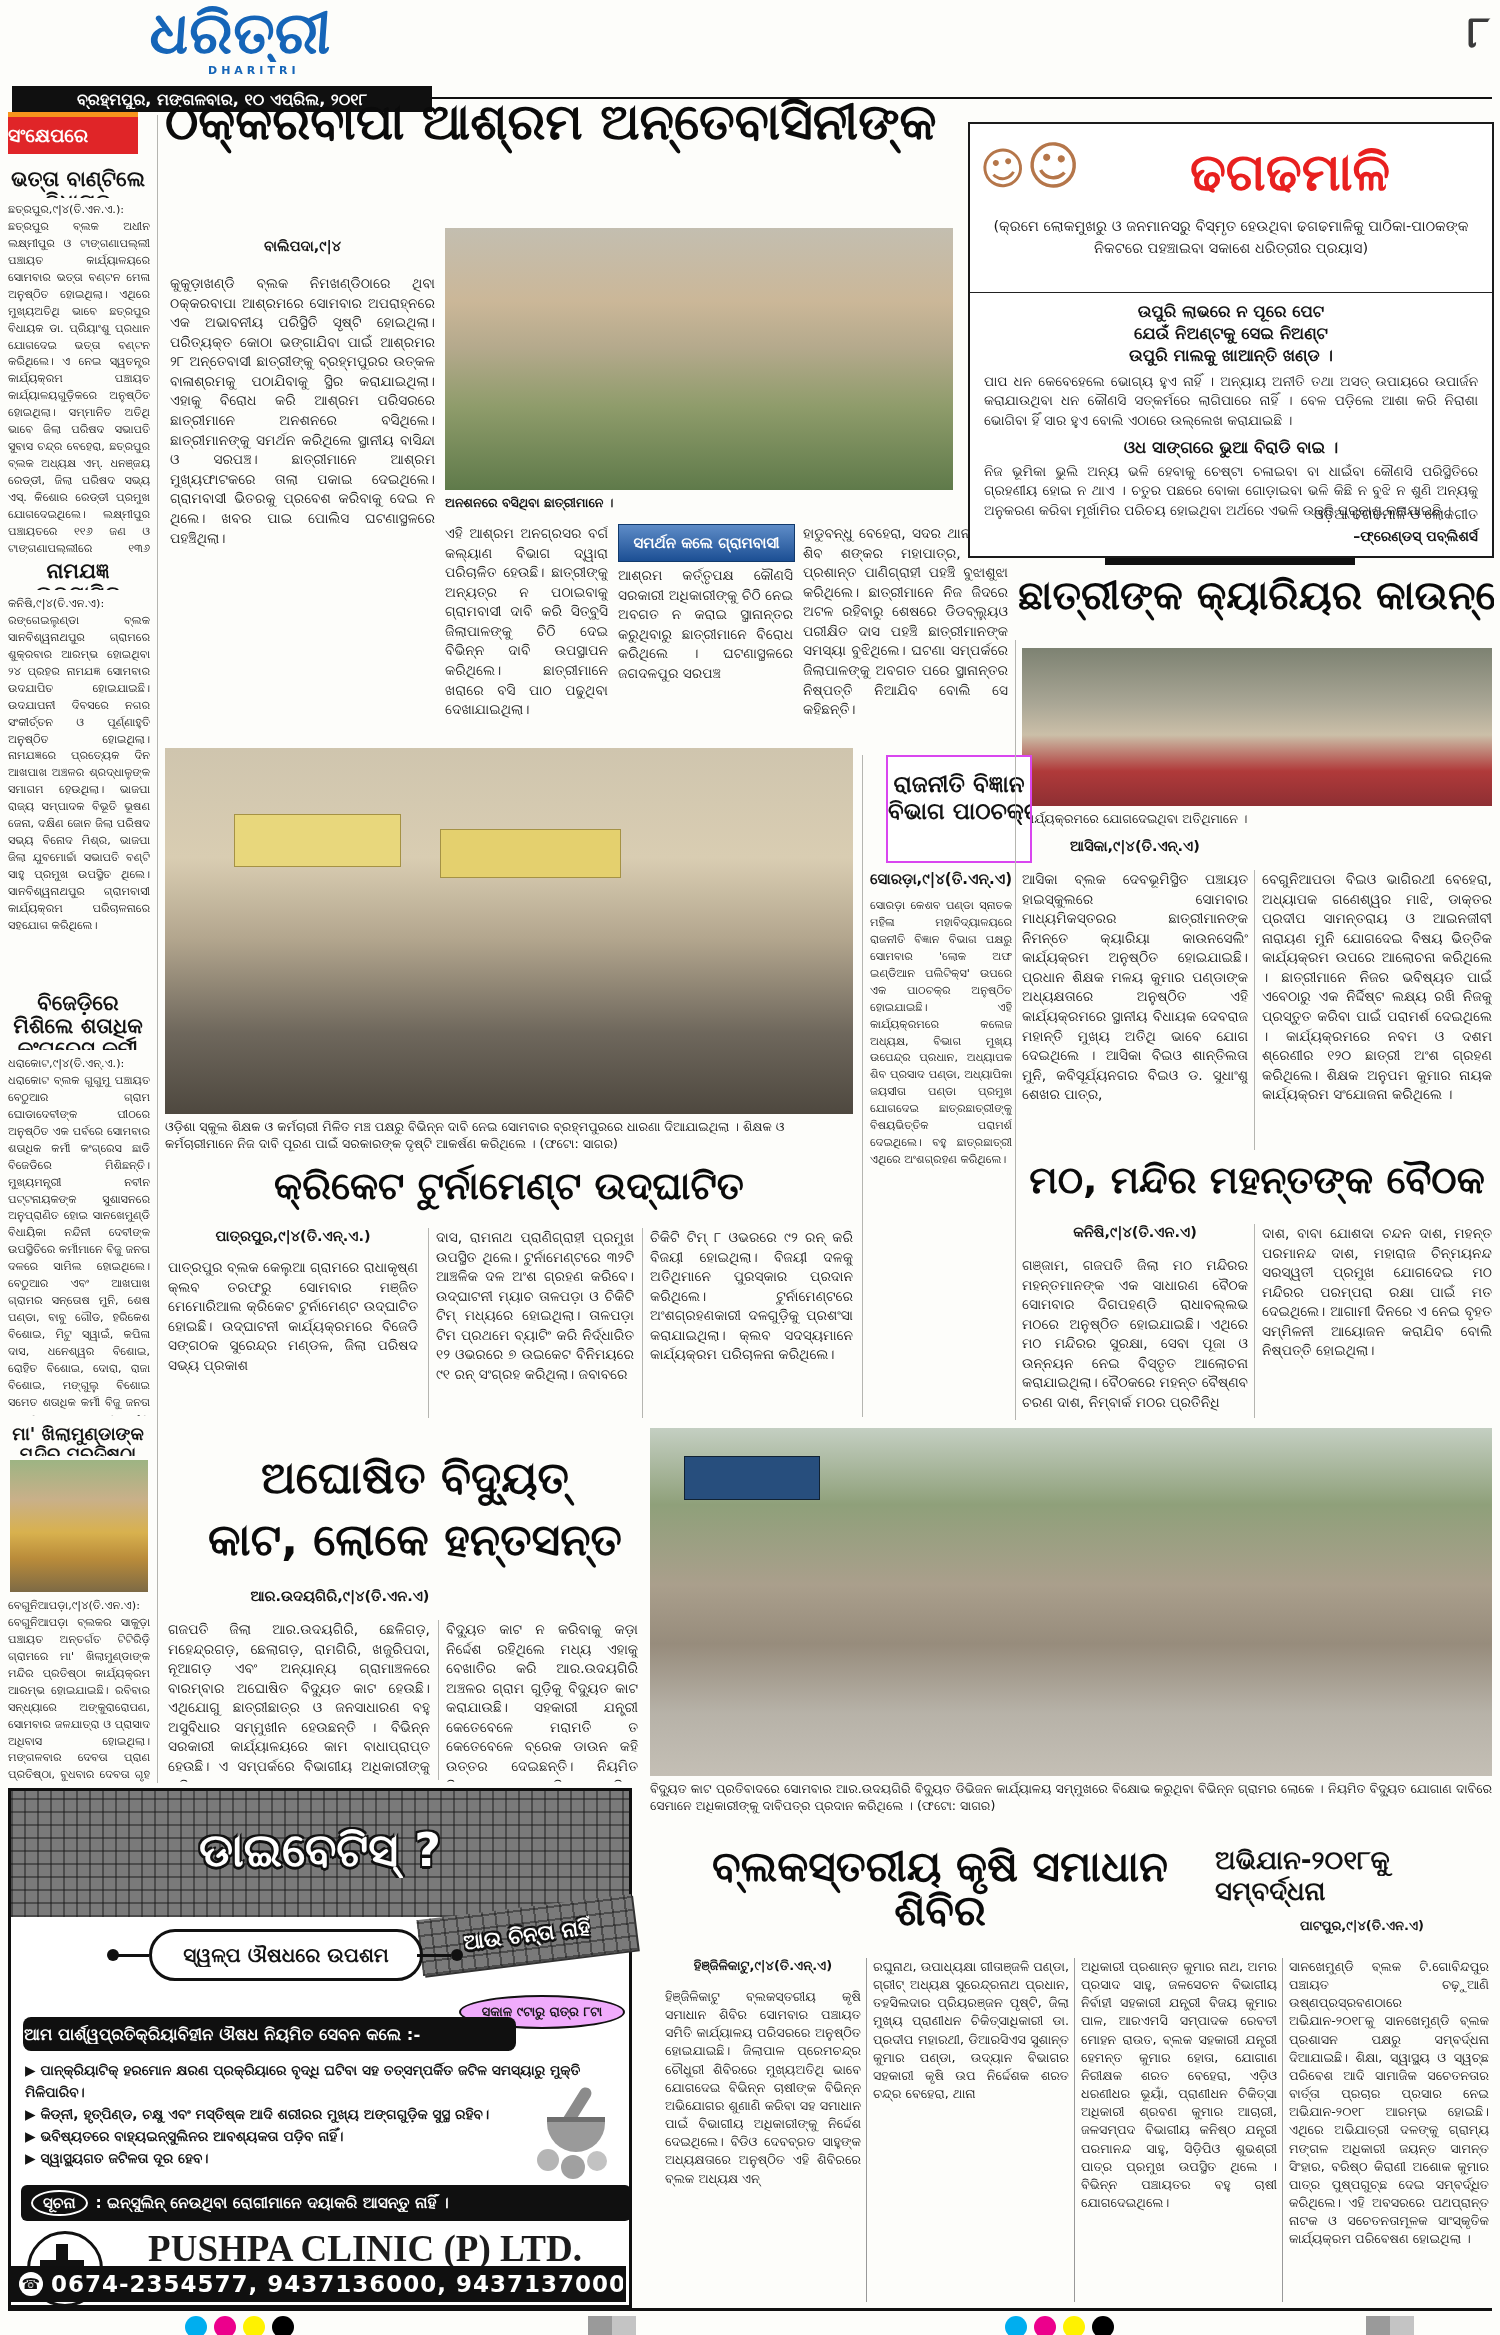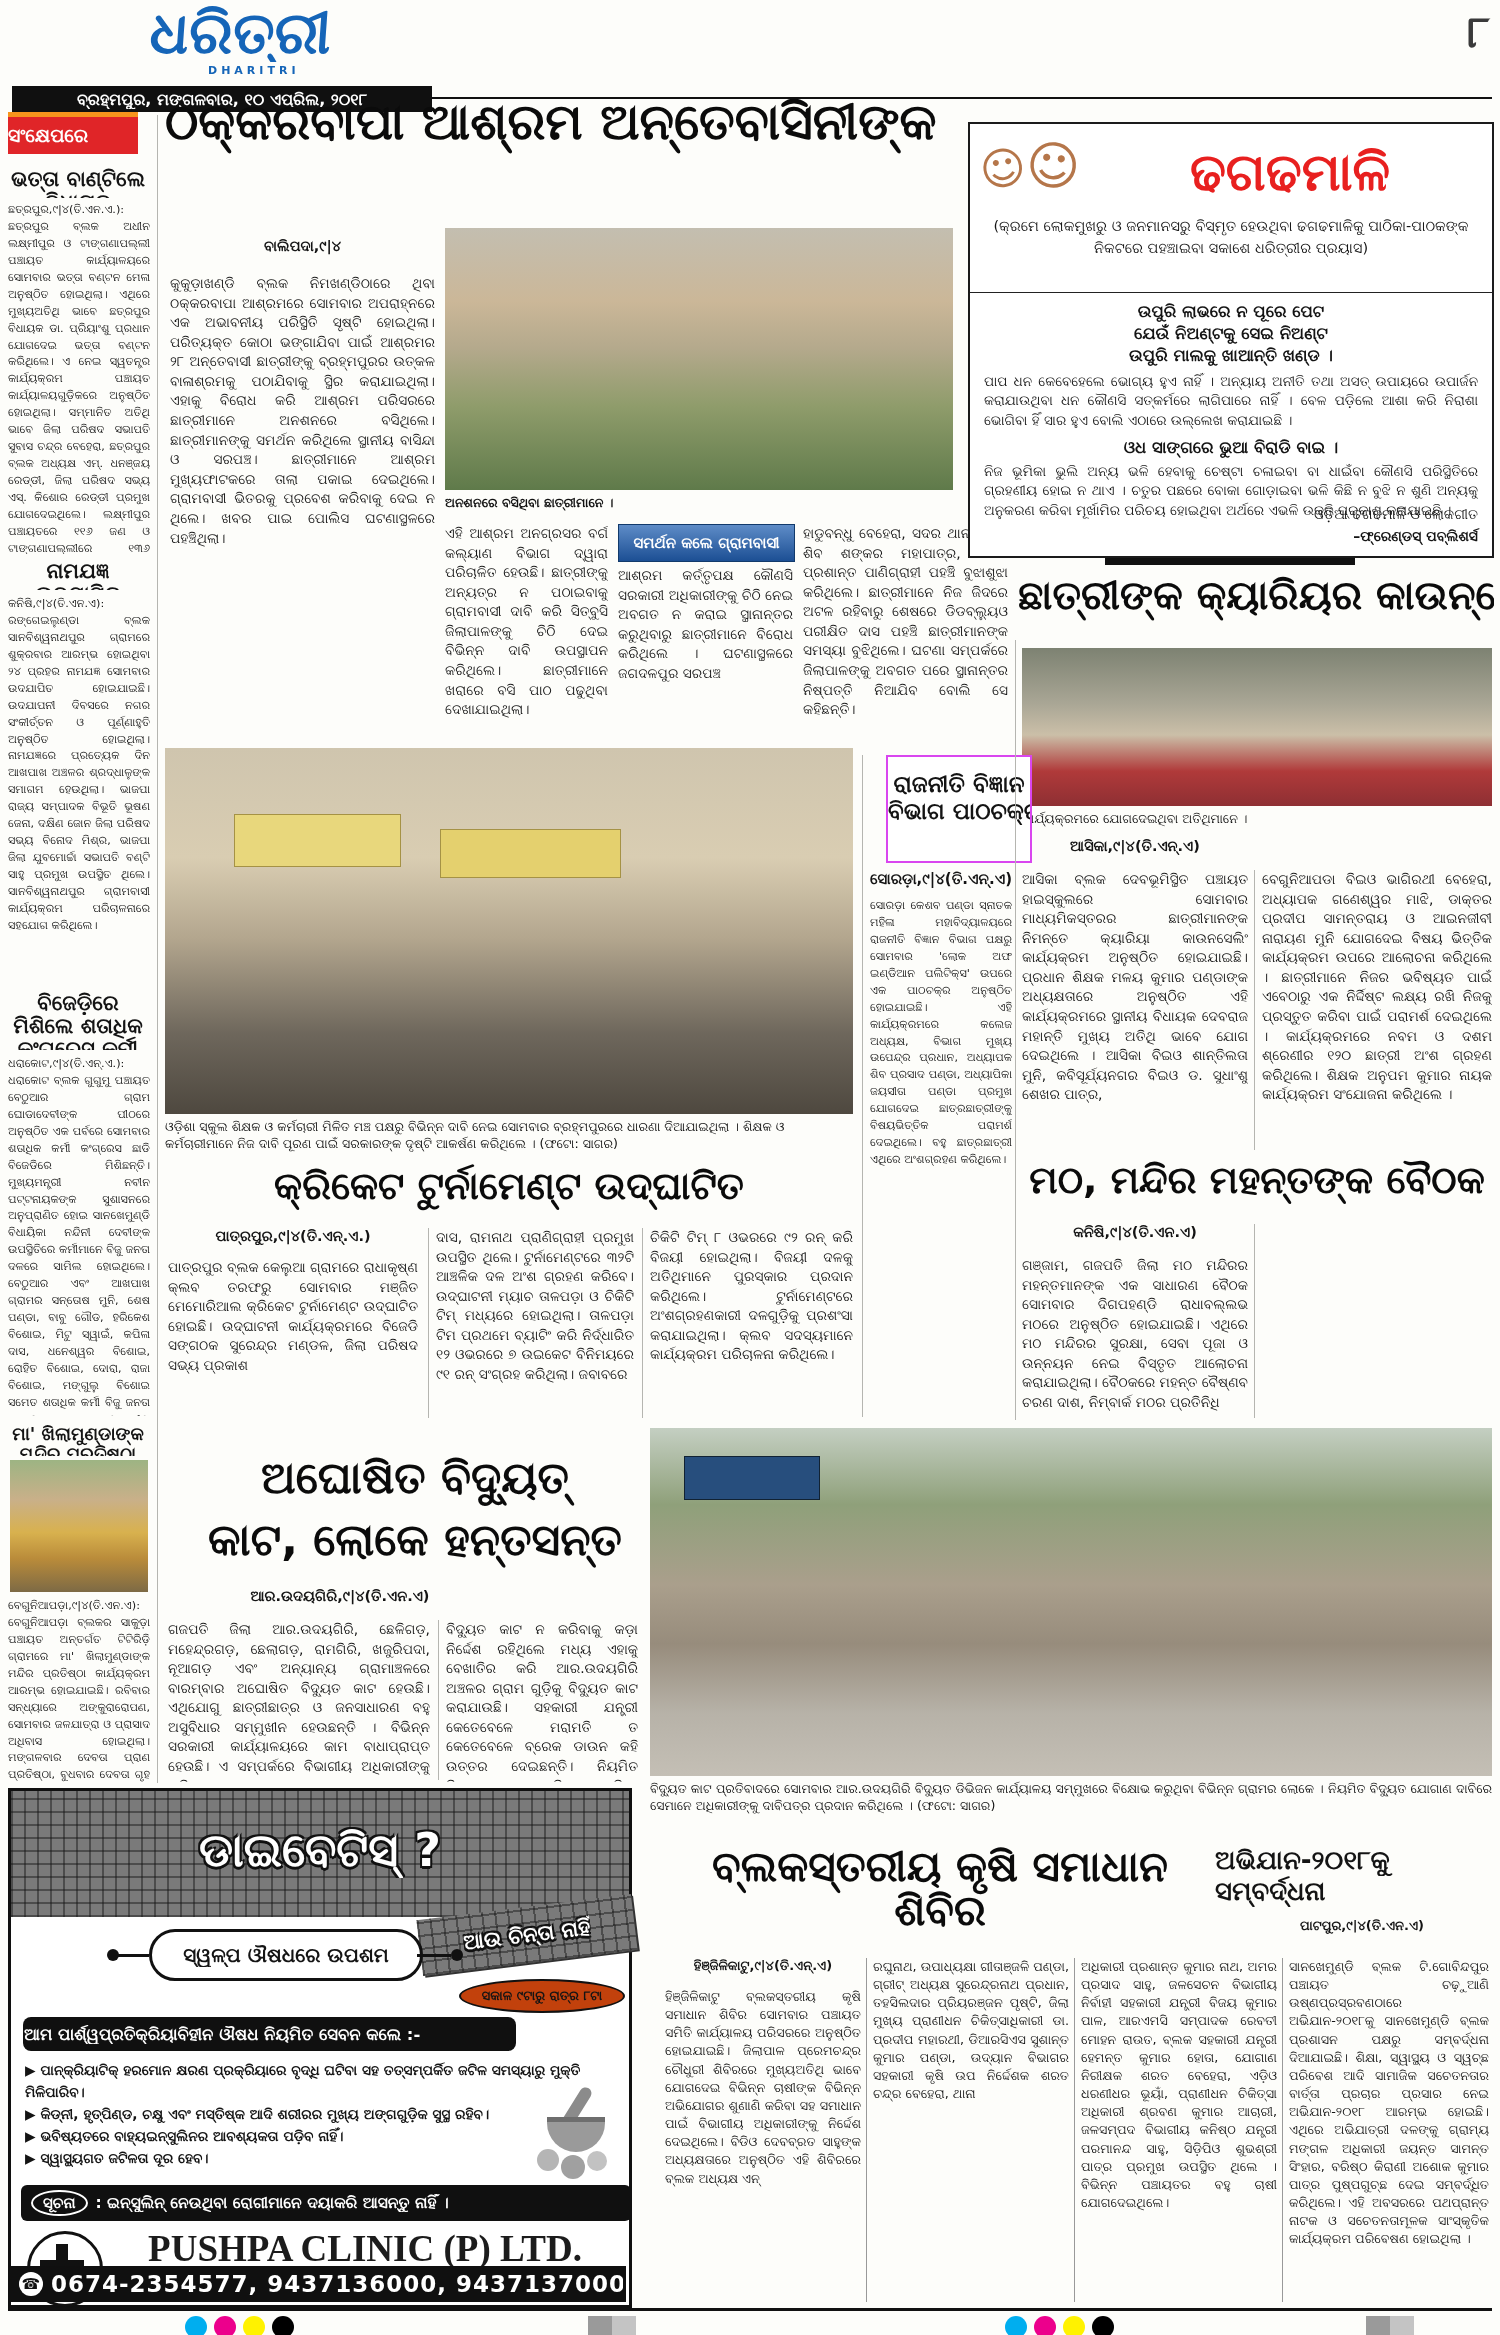--- a/index.html
+++ b/index.html
@@ -122,20 +122,21 @@
     <div style="font-weight:bold;font-size:23px;text-align:center;white-space:nowrap;overflow:hidden;">ବିଭାଗ ପାଠଚକ୍ର</div>
   </div>
   <div class="abs dateline" style="left:866px;top:870px;width:150px;font-size:15px;"><span>ସୋରଡ଼ା,୯|୪(ତି.ଏନ୍.ଏ)</span></div>
   <div class="abs jtext body11" style="left:870px;top:898px;width:142px;height:520px;">ସୋରଡ଼ା କେଶବ ପଣ୍ଡା ସ୍ନାତକ ମହିଳା ମହାବିଦ୍ୟାଳୟରେ ରାଜନୀତି ବିଜ୍ଞାନ ବିଭାଗ ପକ୍ଷରୁ ସୋମବାର 'ଲୋକ ଅଫ ଇଣ୍ଡିଆନ ପଲିଟିକ୍ସ' ଉପରେ ଏକ ପାଠଚକ୍ର ଅନୁଷ୍ଠିତ ହୋଇଯାଇଛି। ଏହି କାର୍ଯ୍ୟକ୍ରମରେ କଲେଜ ଅଧ୍ୟକ୍ଷ, ବିଭାଗ ମୁଖ୍ୟ ଉପେନ୍ଦ୍ର ପ୍ରଧାନ, ଅଧ୍ୟାପକ ଶିବ ପ୍ରସାଦ ପଣ୍ଡା, ଅଧ୍ୟାପିକା ଜୟସୀତା ପଣ୍ଡା ପ୍ରମୁଖ ଯୋଗଦେଇ ଛାତ୍ରଛାତ୍ରୀଙ୍କୁ ବିଷୟଭିତ୍ତିକ ପରାମର୍ଶ ଦେଇଥିଲେ। ବହୁ ଛାତ୍ରଛାତ୍ରୀ ଏଥିରେ ଅଂଶଗ୍ରହଣ କରିଥିଲେ।</div>
 
   <div class="abs rule-v" style="left:1015px;top:640px;height:780px;"></div>
   <div class="abs headline" style="left:1022px;top:1158px;width:470px;height:54px;font-size:38px;">ମଠ, ମନ୍ଦିର ମହନ୍ତଙ୍କ ବୈଠକ</div>
   <div class="abs dateline" style="left:1022px;top:1224px;width:226px;"><span>କନିଷି,୯|୪(ତି.ଏନ.ଏ)</span></div>
   <div class="abs jtext body14" style="left:1022px;top:1256px;width:226px;height:162px;">ଗଞ୍ଜାମ, ଗଜପତି ଜିଲା ମଠ ମନ୍ଦିରର ମହନ୍ତମାନଙ୍କ ଏକ ସାଧାରଣ ବୈଠକ ସୋମବାର ଦିଗପହଣ୍ଡି ରାଧାବଲ୍ଲଭ ମଠରେ ଅନୁଷ୍ଠିତ ହୋଇଯାଇଛି। ଏଥିରେ ମଠ ମନ୍ଦିରର ସୁରକ୍ଷା, ସେବା ପୂଜା ଓ ଉନ୍ନୟନ ନେଇ ବିସ୍ତୃତ ଆଲୋଚନା କରାଯାଇଥିଲା। ବୈଠକରେ ମହନ୍ତ ବୈଷ୍ଣବ ଚରଣ ଦାଶ, ନିମ୍ବାର୍କ ମଠର ପ୍ରତିନିଧି</div>
   <div class="abs rule-v" style="left:1254px;top:1224px;height:194px;"></div>
+  <div class="abs jtext body14" style="left:1262px;top:1224px;width:230px;height:194px;">ଦାଶ, ବାବା ଯୋଶଦା ଚନ୍ଦନ ଦାଶ, ମହନ୍ତ ପରମାନନ୍ଦ ଦାଶ, ମହାରାଜ ଚିନ୍ମୟନନ୍ଦ ସରସ୍ୱତୀ ପ୍ରମୁଖ ଯୋଗଦେଇ ମଠ ମନ୍ଦିରର ପରମ୍ପରା ରକ୍ଷା ପାଇଁ ମତ ଦେଇଥିଲେ। ଆଗାମୀ ଦିନରେ ଏ ନେଇ ବୃହତ ସମ୍ମିଳନୀ ଆୟୋଜନ କରାଯିବ ବୋଲି ନିଷ୍ପତ୍ତି ହୋଇଥିଲା।</div>
 
   <div class="abs headline" style="left:165px;top:1164px;width:688px;height:56px;font-size:38px;">କ୍ରିକେଟ ଟୁର୍ନାମେଣ୍ଟ ଉଦ୍‌ଘାଟିତ</div>
   <div class="abs dateline" style="left:168px;top:1228px;width:250px;"><span>ପାତ୍ରପୁର,୯|୪(ତି.ଏନ୍.ଏ.)</span></div>
   <div class="abs jtext body14" style="left:168px;top:1258px;width:250px;height:160px;">ପାତ୍ରପୁର ବ୍ଲକ କେଲୁଆ ଗ୍ରାମରେ ରାଧାକୃଷ୍ଣ କ୍ଲବ ତରଫରୁ ସୋମବାର ମଞ୍ଜିତ ମେମୋରିଆଲ କ୍ରିକେଟ ଟୁର୍ନାମେଣ୍ଟ ଉଦ୍‌ଘାଟିତ ହୋଇଛି। ଉଦ୍‌ଘାଟନୀ କାର୍ଯ୍ୟକ୍ରମରେ ବିଜେଡି ସଙ୍ଗଠକ ସୁରେନ୍ଦ୍ର ମଣ୍ଡଳ, ଜିଲା ପରିଷଦ ସଭ୍ୟ ପ୍ରକାଶ</div>
   <div class="abs rule-v" style="left:428px;top:1228px;height:190px;"></div>
   <div class="abs jtext body14" style="left:436px;top:1228px;width:198px;height:190px;">ଦାସ, ରାମନାଥ ପ୍ରାଣିଗ୍ରାହୀ ପ୍ରମୁଖ ଉପସ୍ଥିତ ଥିଲେ। ଟୁର୍ନାମେଣ୍ଟରେ ୩୨ଟି ଆଞ୍ଚଳିକ ଦଳ ଅଂଶ ଗ୍ରହଣ କରିବେ। ଉଦ୍‌ଘାଟନୀ ମ୍ୟାଚ ତାଳପଡ଼ା ଓ ଚିକିଟି ଟିମ୍ ମଧ୍ୟରେ ହୋଇଥିଲା। ତାଳପଡ଼ା ଟିମ ପ୍ରଥମେ ବ୍ୟାଟିଂ କରି ନିର୍ଦ୍ଧାରିତ ୧୨ ଓଭରରେ ୭ ଉଇକେଟ ବିନିମୟରେ ୯୧ ରନ୍ ସଂଗ୍ରହ କରିଥିଲା। ଜବାବରେ</div>
   <div class="abs rule-v" style="left:642px;top:1228px;height:190px;"></div>
   <div class="abs jtext body14" style="left:650px;top:1228px;width:203px;height:190px;">ଚିକିଟି ଟିମ୍ ୮ ଓଭରରେ ୯୨ ରନ୍ କରି ବିଜୟୀ ହୋଇଥିଲା। ବିଜୟୀ ଦଳକୁ ଅତିଥିମାନେ ପୁରସ୍କାର ପ୍ରଦାନ କରିଥିଲେ। ଟୁର୍ନାମେଣ୍ଟରେ ଅଂଶଗ୍ରହଣକାରୀ ଦଳଗୁଡ଼ିକୁ ପ୍ରଶଂସା କରାଯାଇଥିଲା। କ୍ଲବ ସଦସ୍ୟମାନେ କାର୍ଯ୍ୟକ୍ରମ ପରିଚାଳନା କରିଥିଲେ।</div>
 
   <div class="abs headline" style="left:200px;top:1452px;width:430px;height:60px;font-size:44px;">ଅଘୋଷିତ ବିଦ୍ୟୁତ୍</div>
@@ -173,21 +174,21 @@
     <div class="abs grid-gray" style="left:408px;top:116px;width:216px;height:56px;transform:rotate(-7deg);display:flex;align-items:center;justify-content:center;box-shadow:2px 2px 0 #333;">
       <span class="outline-white" style="font-size:21px;white-space:nowrap;overflow:hidden;">ଆଉ ଚିନ୍ତା ନାହିଁ</span>
     </div>
     <div class="abs dot" style="left:96px;top:158px;width:12px;height:12px;background:#111;"></div>
     <div class="abs" style="left:104px;top:163px;width:34px;height:3px;background:#111;"></div>
     <div class="abs" style="left:138px;top:138px;width:268px;height:46px;border:3px solid #111;border-radius:26px;display:flex;align-items:center;justify-content:center;background:#fff;">
       <span style="font-weight:bold;font-size:20px;white-space:nowrap;overflow:hidden;">ସ୍ୱଳ୍ପ ଔଷଧରେ ଉପଶମ</span>
     </div>
     <div class="abs" style="left:406px;top:163px;width:34px;height:3px;background:#111;"></div>
     <div class="abs dot" style="left:440px;top:158px;width:12px;height:12px;background:#111;"></div>
-    <div class="abs" style="left:448px;top:188px;width:162px;height:30px;border:2.5px solid #111;border-radius:50%;display:flex;align-items:center;justify-content:center;background:#c2410c;text-align:center;">
+    <div class="abs" style="left:448px;top:204px;width:162px;height:30px;border:2.5px solid #111;border-radius:50%;display:flex;align-items:center;justify-content:center;background:#f0abfc;text-align:center;">
       <span style="font-weight:bold;font-size:13px;white-space:nowrap;overflow:hidden;">ସକାଳ ୯ଟାରୁ ରାତ୍ର ୮ଟା</span>
     </div>
     <div class="abs black-bar" style="left:12px;top:226px;width:492px;height:34px;border-radius:8px;padding-left:1px;">
       <span style="font-size:16.5px;white-space:nowrap;overflow:hidden;">ଆମ ପାର୍ଶ୍ୱପ୍ରତିକ୍ରିୟାବିହୀନ ଔଷଧ ନିୟମିତ ସେବନ କଲେ :-</span>
     </div>
     <div class="abs" style="left:14px;top:268px;width:600px;height:118px;font-weight:bold;font-size:13.8px;line-height:1.6;overflow:hidden;">
       <div><span>▶ </span><span>ପାନ୍‌କ୍ରିୟାଟିକ୍ ହରମୋନ କ୍ଷରଣ ପ୍ରକ୍ରିୟାରେ ବୃଦ୍ଧି ଘଟିବା ସହ ତତ୍‌ସମ୍ପର୍କିତ ଜଟିଳ ସମସ୍ୟାରୁ ମୁକ୍ତି ମିଳିପାରିବ।</span></div>
       <div><span>▶ </span><span>କିଡ୍‌ନୀ, ହୃତ୍‌ପିଣ୍ଡ, ଚକ୍ଷୁ ଏବଂ ମସ୍ତିଷ୍କ ଆଦି ଶରୀରର ମୁଖ୍ୟ ଅଙ୍ଗଗୁଡ଼ିକ ସୁସ୍ଥ ରହିବ।</span></div>
       <div><span>▶ </span><span>ଭବିଷ୍ୟତରେ ବାହ୍ୟଇନ୍‌ସୁଲିନର ଆବଶ୍ୟକତା ପଡ଼ିବ ନାହିଁ।</span></div>
       <div><span>▶ </span><span>ସ୍ୱାସ୍ଥ୍ୟଗତ ଜଟିଳତା ଦୂର ହେବ।</span></div>

